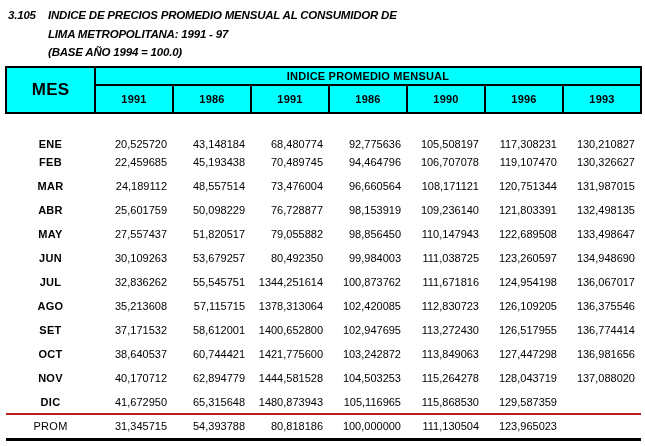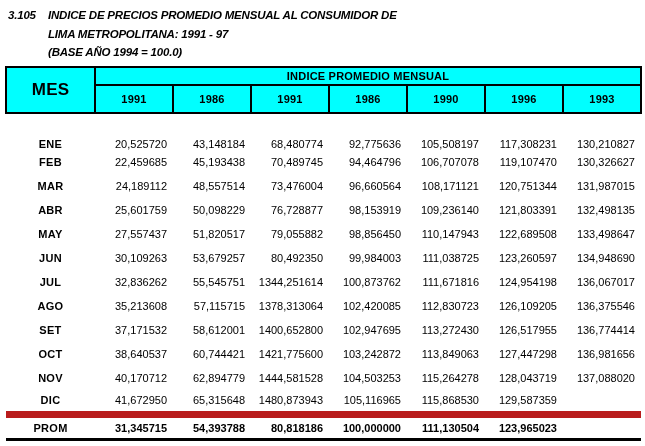--- a/index.html
+++ b/index.html
@@ -44,23 +44,23 @@
   tbody td {
     border:none;
     height:24px;
     font-size:11px;
     vertical-align:middle;
   }
   tbody tr.first td { padding-top:24px; }
   td.month { font-weight:bold; text-align:center; font-size:11px; letter-spacing:0.3px; }
   td.val   { text-align:right; padding-right:6px; }
   tr.summary td {
-    border-top:7px solid #b91c1c;
+    border-top:2px solid #b91c1c;
     border-bottom:3px solid #000;
-    font-weight:bold;
+    font-weight:normal;
     height:25px;
   }
   
   .source {
     position:absolute; top:431px; left:6px;
     font-size:9px; font-style:italic;
     letter-spacing:0.3px;
     margin-top:32px;
   }
 </style>

